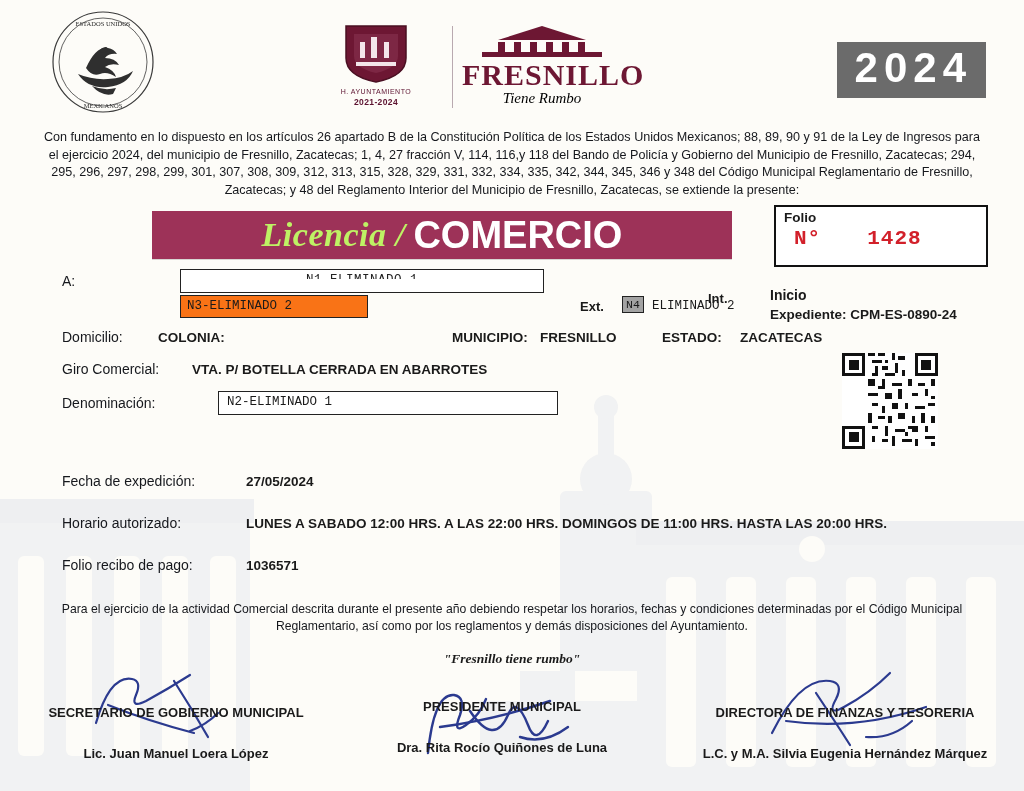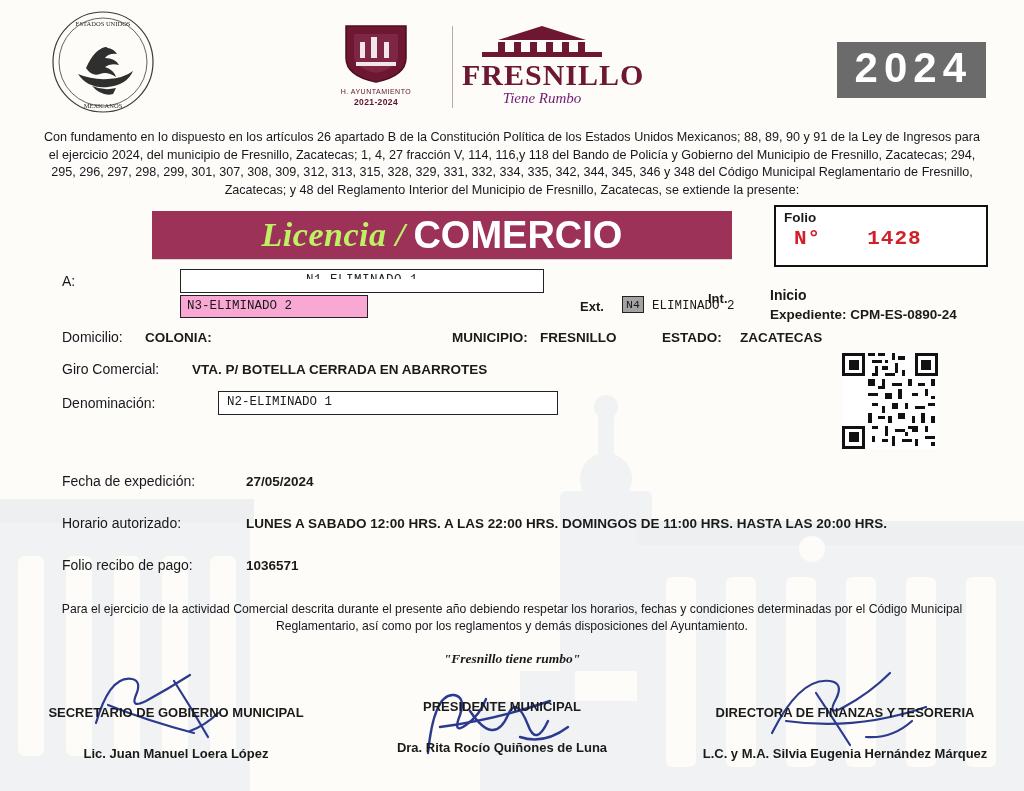--- a/index.html
+++ b/index.html
@@ -25,21 +25,21 @@
   .shield .yrs{font-size:8.5px;letter-spacing:.4px;color:#5c1230;margin-top:2px;font-weight:bold;}
   .shield .ayto{font-size:7px;letter-spacing:.5px;color:#5c1230;}
   .divider-v{position:absolute;left:452px;top:26px;width:1px;height:82px;background:#b9a9b0;}
   .fresnillo{position:absolute;left:462px;top:24px;width:160px;text-align:center;}
   .fresnillo .name{
     font-family:"Liberation Serif", serif;
     font-size:30px;font-weight:bold;color:#6d1733;letter-spacing:1px;line-height:34px;
   }
   .fresnillo .tag{
     font-family:"Liberation Serif", serif;
-    font-size:15px;font-style:italic;color:#701a75;margin-top:-2px;
+    font-size:15px;font-style:italic;color:#000000;margin-top:-2px;
   }
   .year{
     position:absolute;right:38px;top:42px;
     background:#6b6b6b;color:#ffffff;
     font-family:"Liberation Sans", sans-serif;
     font-weight:bold;font-size:42px;letter-spacing:6px;
     padding:2px 14px 6px 18px;
   }
 
   
@@ -89,21 +89,21 @@
   .row-a{position:relative;height:26px;}
   .row-a .k{position:absolute;left:22px;top:4px;}
   .row-a .blk1{position:absolute;left:140px;top:0px;width:350px;height:20px;
     border:1px solid #222;background:#fff;color:#222;
     font-family:"Liberation Mono", monospace;font-size:12.5px;
     text-align:center;line-height:19px;overflow:hidden;}
   .row-a .strike{position:absolute;left:152px;top:10px;width:320px;height:9px;background:#ffffff;}
 
   .row-a2{position:relative;height:30px;}
   .row-a2 .blk2{position:absolute;left:140px;top:0;width:180px;height:21px;
-    border:1px solid #222;background:#f9a8d4;
+    border:1px solid #222;background:#f97316;
     font-family:"Liberation Mono", monospace;font-size:12.5px;
     line-height:20px;padding-left:6px;}
   .row-a2 .ext{position:absolute;left:540px;top:4px;font-size:13px;font-weight:bold;}
   .row-a2 .extbox{position:absolute;left:582px;top:1px;border:1px solid #222;background:#a3a3a3;
     font-family:"Liberation Mono", monospace;font-size:11.5px;padding:1px 3px;}
   .row-a2 .intl{position:absolute;left:650px;top:-2px;font-size:13px;font-weight:bold;}
   .row-a2 .intv{position:absolute;left:620px;top:4px;font-family:"Liberation Mono", monospace;font-size:12.5px;}
   .row-a2 .inicio{position:absolute;left:730px;top:-8px;font-size:14px;font-weight:bold;}
   .row-a2 .exped{position:absolute;left:730px;top:12px;font-size:13.5px;font-weight:bold;}
 
@@ -265,21 +265,21 @@
       <div class="intl" style="left:668px;top:-4px;">Int.</div>
       <div class="inicio">Inicio</div>
       <div class="exped">
         <span>Expediente:</span>
         <span>CPM-ES-0890-24</span>
       </div>
     </div>
 
     <div class="row" style="height:32px;">
       <div class="k lbl-left">Domicilio:</div>
-      <div class="v" style="left:105px;">COLONIA:</div>
+      <div class="v" style="left:118px;">COLONIA:</div>
       <div class="v" style="left:412px;">MUNICIPIO:</div>
       <div class="v" style="left:500px;">FRESNILLO</div>
       <div class="v" style="left:622px;">ESTADO:</div>
       <div class="v" style="left:700px;">ZACATECAS</div>
 
       <svg class="qr" viewBox="0 0 29 29" shape-rendering="crispEdges" style="top:28px;">
         <rect width="29" height="29" fill="#fff"></rect>
         <g fill="#111">
           <rect x="0" y="0" width="7" height="7"></rect>
             <rect x="1" y="1" width="5" height="5" fill="#fff"></rect>

